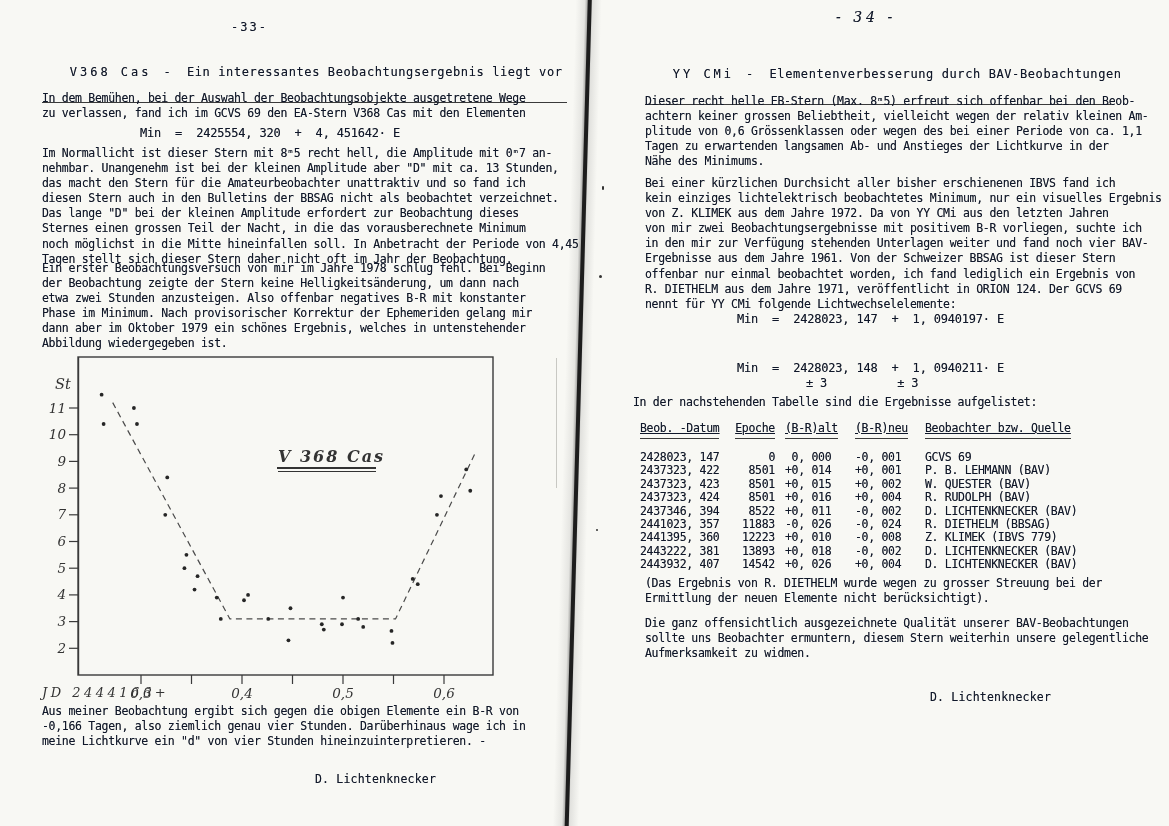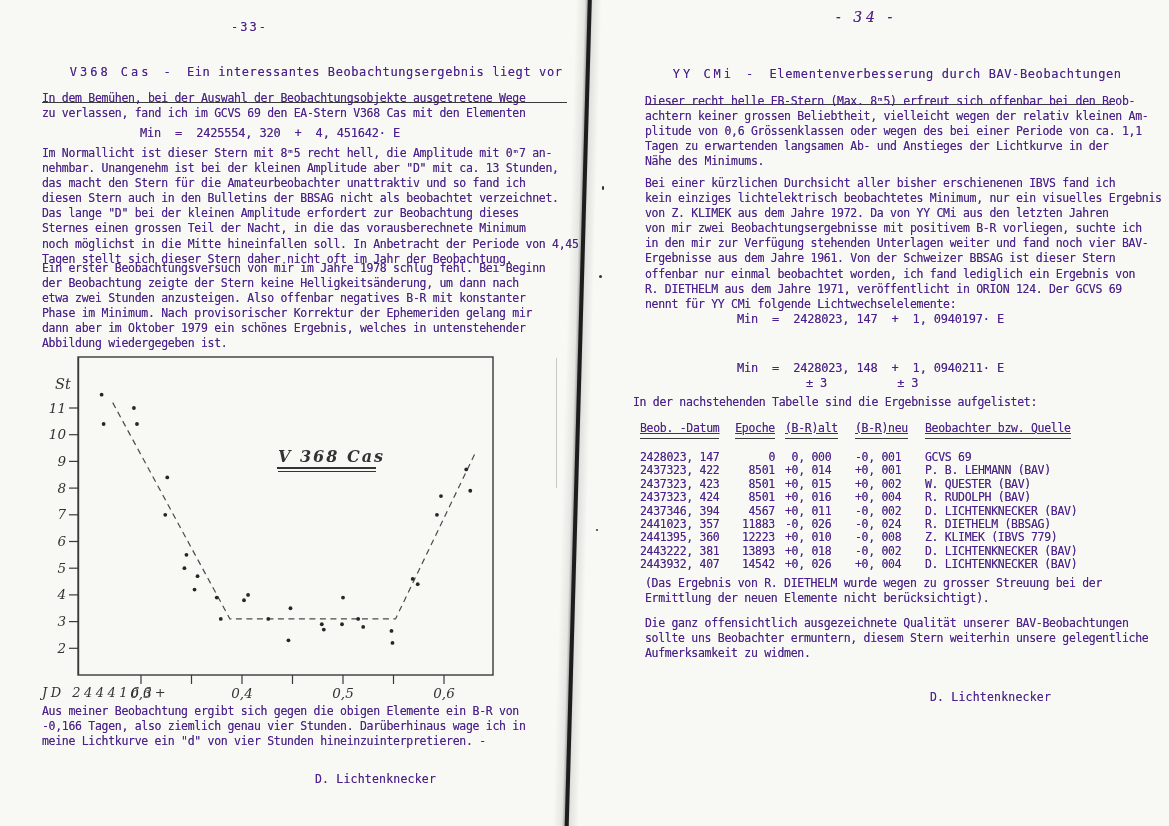--- a/index.html
+++ b/index.html
@@ -1,18 +1,18 @@
 <!DOCTYPE html>
 <html><head>
 <meta charset="utf-8">
 <style>
   html,body{margin:0;padding:0;background:#dededa;}
   .sheet{
     position:relative;width:1169px;height:826px;background:#f8f8f4;overflow:hidden;
-    font-family:"DejaVu Sans Mono","Liberation Mono",monospace;color:#4c1d95;
+    font-family:"DejaVu Sans Mono","Liberation Mono",monospace;color:#0f172a;
   }
   .blk{position:absolute;font-size:11.5px;line-height:15.1px;letter-spacing:-0.3px;
        white-space:pre-line;text-shadow:0 0 0.5px rgba(45,45,45,0.55);}
   .page-num{font-size:12px;letter-spacing:2px;}
   .page-num.hand{font-family:"DejaVu Serif","Liberation Serif",serif;font-style:italic;
        font-size:14px;letter-spacing:4px;}
   .title-line{font-size:12px;padding-bottom:7px;border-bottom:1.6px solid #3a3a3a;white-space:pre;}
   .t-star{letter-spacing:3px;margin-right:12px;}
   .t-rest{letter-spacing:0.6px;}
   .formula{font-size:12px;white-space:pre;letter-spacing:-0.2px;}
@@ -217,21 +217,21 @@
         <div class="td c1">8501</div>
         <div class="td c2">+0, 015</div>
         <div class="td c3">+0, 002</div>
         <div class="td c4">W. QUESTER (BAV)</div>
         <div class="td c0">2437323, 424</div>
         <div class="td c1">8501</div>
         <div class="td c2">+0, 016</div>
         <div class="td c3">+0, 004</div>
         <div class="td c4">R. RUDOLPH (BAV)</div>
         <div class="td c0">2437346, 394</div>
-        <div class="td c1">4567</div>
+        <div class="td c1">8522</div>
         <div class="td c2">+0, 011</div>
         <div class="td c3">-0, 002</div>
         <div class="td c4">D. LICHTENKNECKER (BAV)</div>
         <div class="td c0">2441023, 357</div>
         <div class="td c1">11883</div>
         <div class="td c2">-0, 026</div>
         <div class="td c3">-0, 024</div>
         <div class="td c4">R. DIETHELM (BBSAG)</div>
         <div class="td c0">2441395, 360</div>
         <div class="td c1">12223</div>

